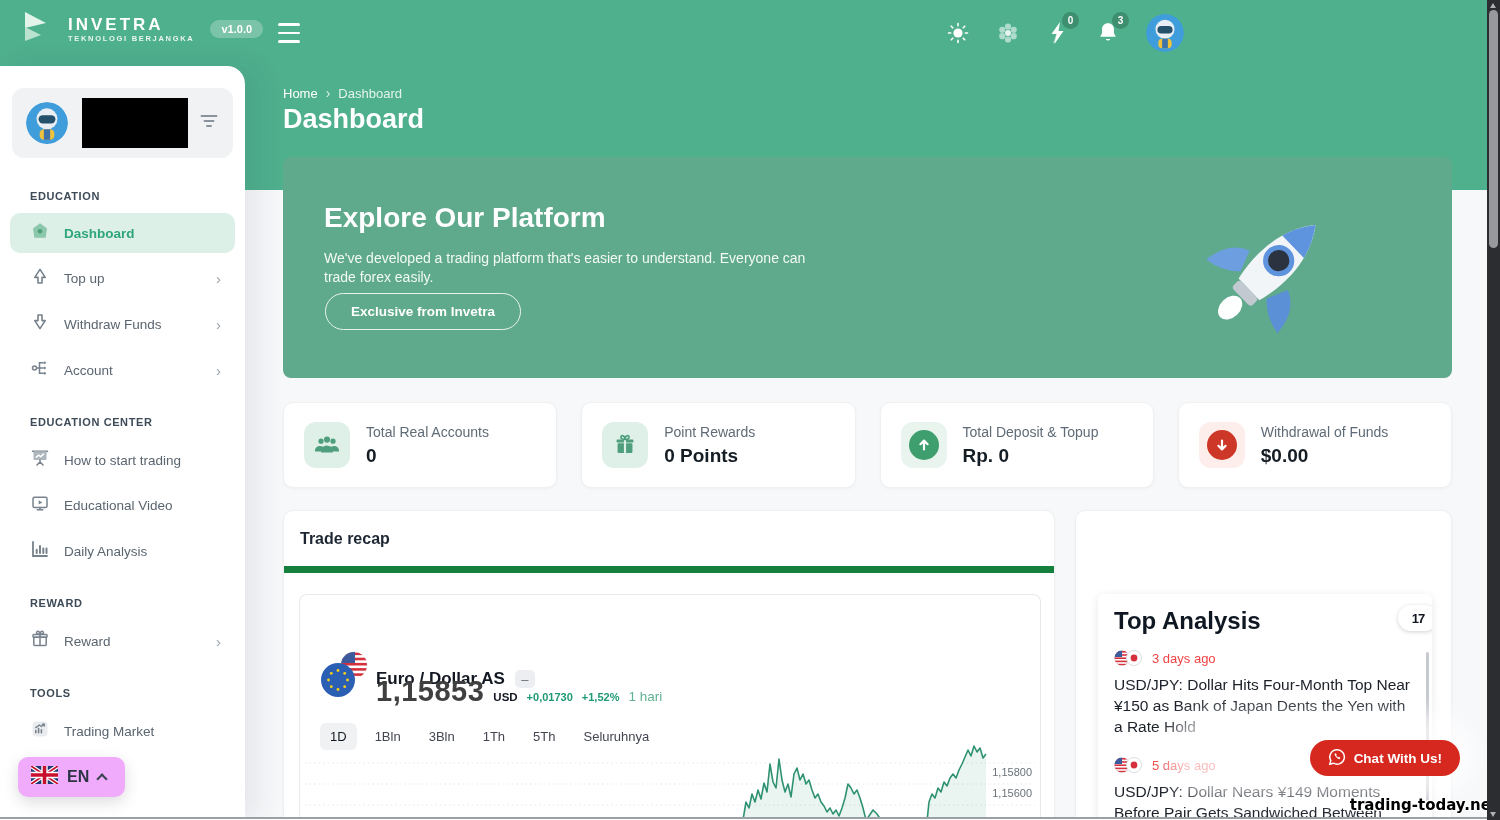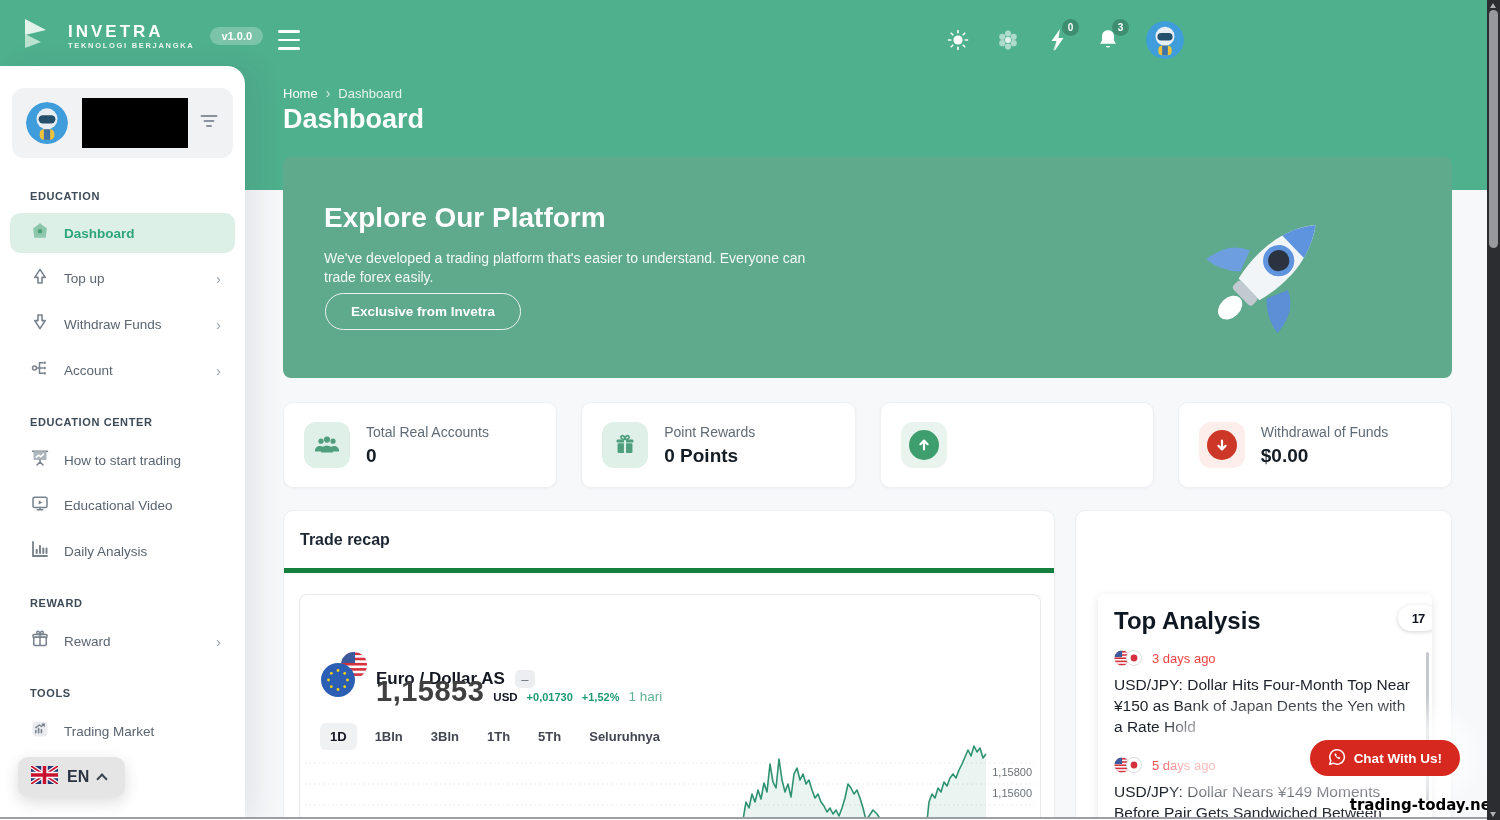--- a/index.html
+++ b/index.html
@@ -1,20 +1,20 @@
 <!DOCTYPE html>
 <html><head>
 <meta charset="utf-8">
 <style>
   * { margin:0; padding:0; box-sizing:border-box; }
   html,body { width:1500px; height:820px; overflow:hidden; font-family:"Liberation Sans",sans-serif; background:#f7f8fa; position:relative; }
 
   
   .green-block { position:absolute; left:0; top:0; width:1500px; height:190px; background:#4fb08e; }
-  .topbar { position:absolute; left:0; top:7px; width:1212px; height:66px; z-index:30; }
+  .topbar { position:absolute; left:0; top:0; width:1212px; height:66px; z-index:30; }
   .logo-wrap { position:absolute; left:22px; top:11px; display:flex; align-items:center; gap:10px; }
   .logo-text .name { color:#fff; font-size:17px; font-weight:800; letter-spacing:3px; line-height:18px; }
   .logo-text .tagline { color:#eaf6f0; font-size:7.5px; font-weight:700; letter-spacing:1.7px; }
   .version-pill { background:rgba(255,255,255,.25); color:#fff; font-size:11px; font-weight:600; border-radius:12px; padding:3px 11px; margin-left:6px; }
   .hamburger { position:absolute; left:278px; top:23px; width:22px; height:20px; display:flex; flex-direction:column; justify-content:space-between; cursor:pointer; }
   .hamburger span { display:block; height:2.6px; background:#fff; border-radius:2px; }
   .top-icons { position:absolute; right:28px; top:0; height:66px; display:flex; align-items:center; gap:26px; }
   .icon-btn { position:relative; width:24px; height:24px; display:flex; align-items:center; justify-content:center; cursor:pointer; }
   .badge { position:absolute; top:-9px; right:-9px; min-width:17px; height:17px; border-radius:9px; background:#3e8e70; color:#fff; font-size:10px; font-weight:700; display:flex; align-items:center; justify-content:center; padding:0 4px; }
   .avatar-circle { width:38px; height:38px; border-radius:50%; overflow:hidden; cursor:pointer; }
@@ -25,21 +25,21 @@
   .user-card .avatar-circle { width:42px; height:42px; }
   .redacted { width:106px; height:50px; background:#000; margin-left:14px; }
   .filter-ic { margin-left:auto; }
   .sec-label { position:absolute; left:30px; font-size:11px; font-weight:700; letter-spacing:.6px; color:#3d4a57; }
   .nav-item { position:absolute; left:10px; width:225px; height:40px; display:flex; align-items:center; padding:0 14px 0 20px; border-radius:10px; cursor:pointer; }
   .nav-item .lab { margin-left:14px; font-size:13.5px; font-weight:500; color:#5a6570; }
   .nav-item .chev { margin-left:auto; color:#9aa3ab; font-size:15px; line-height:1; }
   .nav-item.active { background:#ddf0e7; }
   .nav-item.active .lab { color:#2fa57e; font-weight:600; }
 
-  .lang-picker { position:absolute; left:18px; top:757px; width:107px; height:40px; background:#e5e5e5; border-radius:10px; box-shadow:0 5px 16px rgba(0,0,0,.14); display:flex; align-items:center; gap:9px; padding:0 13px; z-index:40; cursor:pointer; }
+  .lang-picker { position:absolute; left:18px; top:757px; width:107px; height:40px; background:#f0abfc; border-radius:10px; box-shadow:0 5px 16px rgba(0,0,0,.14); display:flex; align-items:center; gap:9px; padding:0 13px; z-index:40; cursor:pointer; }
   .lang-picker .code { font-size:16px; font-weight:800; color:#2a3442; }
   .caret-up { width:8px; height:8px; border-left:2px solid #3a4450; border-top:2px solid #3a4450; transform:rotate(45deg); margin-top:4px; }
 
   
   .breadcrumb { position:absolute; left:283px; top:85px; color:#fff; font-size:13px; display:flex; gap:8px; align-items:center; }
   .breadcrumb .sep { opacity:.8; font-size:14px; }
   .breadcrumb .current { opacity:.85; }
   .page-title { position:absolute; left:283px; top:104px; color:#fff; font-size:27px; font-weight:800; }
 
   .banner { position:absolute; left:283px; top:157px; width:1169px; height:221px; background:#5fa98c; border-radius:8px; overflow:hidden; }
@@ -53,39 +53,39 @@
   .stat-ic { width:46px; height:46px; border-radius:12px; display:flex; align-items:center; justify-content:center; flex:none; }
   .stat-ic.green { background:#dff0e8; }
   .stat-ic.green-soft { background:#e9f4ee; }
   .stat-ic.red-soft { background:#fdeeec; }
   .stat-txt { margin-left:16px; }
   .stat-label { font-size:14px; color:#5f6b76; margin-bottom:5px; }
   .stat-value { font-size:19px; font-weight:800; color:#141c24; }
   .circle-ic { width:30px; height:30px; border-radius:50%; display:flex; align-items:center; justify-content:center; }
 
   .panel { position:absolute; top:510px; background:#fff; border:1px solid #eef0f2; border-radius:10px 10px 0 0; box-shadow:0 1px 3px rgba(20,30,40,.04); }
-  .panel-head { height:62px; display:flex; align-items:center; padding:0 16px; font-size:16px; font-weight:700; color:#1d2733; border-bottom:5px solid #15803d; }
+  .panel-head { height:62px; display:flex; align-items:center; padding:0 16px; font-size:16px; font-weight:700; color:#1d2733; border-bottom:7px solid #15803d; }
   .trade-panel { left:283px; width:772px; height:340px; }
   .news-panel { left:1075px; width:377px; height:340px; }
 
   .trade-widget { position:absolute; left:15px; top:83px; width:742px; height:256px; border:1px solid #e7eaec; border-radius:8px 8px 0 0; border-bottom:none; overflow:hidden; background:#fff; }
   .pair-tabs { position:absolute; left:20px; top:14px; display:flex; align-items:center; gap:10px; }
   .pair-tab { font-size:13.5px; font-weight:600; color:#3e4a56; padding:7px 12px; border-radius:8px; cursor:pointer; }
   .pair-tab.active { background:#eef0f2; color:#131c26; font-weight:700; }
   .pair-flags { position:absolute; left:19px; top:55px; width:48px; height:48px; }
   .pair-name-row { position:absolute; left:76px; top:58px; display:flex; align-items:center; gap:10px;margin-top:16px; }
   .pair-name { font-size:17px; font-weight:700; color:#131722; }
   .pair-badge { width:20px; height:18px; border-radius:5px; background:#eceef1; color:#6a7178; font-size:13px; display:flex; align-items:center; justify-content:center; cursor:pointer; }
   .price-row { position:absolute; left:76px; top:80px; display:flex; align-items:baseline; gap:9px; }
   .price-big { font-size:29px; font-weight:800; color:#404040; letter-spacing:.5px; }
   .price-cur { font-size:11.5px; font-weight:700; color:#131722; }
   .price-chg { font-size:11px; font-weight:700; color:#1e9975; }
   .price-period { font-size:13.5px; color:#5fb292; }
   .tf-tabs { position:absolute; left:20px; top:128px; display:flex; align-items:center; gap:8px; }
-  .tf-tab { font-size:13px; font-weight:700; color:#434651; padding:6px 10px; border-radius:6px; cursor:pointer; }
+  .tf-tab { font-size:13px; font-weight:400; color:#434651; padding:6px 10px; border-radius:6px; cursor:pointer; }
   .tf-tab.active { background:#f0f1f3; color:#131722; }
   .chart-area { position:absolute; left:5px; top:147px; width:730px; height:80px; }
   .y-lab { position:absolute; font-size:11px; color:#6a7178; }
 
   .tv-widget { position:absolute; left:22px; top:83px; width:334px; height:256px; background:#fff; border-radius:6px; box-shadow:0 2px 8px rgba(0,0,0,.1); overflow:hidden; }
   .tv-title { position:absolute; left:16px; top:13px; font-size:24px; font-weight:800; color:#0f1722; }
   .tv-logo { position:absolute; right:-6px; top:11px; width:40px; height:26px; background:#fff; border-radius:13px; box-shadow:0 1px 4px rgba(0,0,0,.18); display:flex; align-items:center; justify-content:center; font-size:13px; font-weight:900; letter-spacing:-1px; color:#131722; cursor:pointer; }
   .story { position:absolute; left:16px; width:300px; cursor:pointer; }
   .story-meta { display:flex; align-items:center; gap:8px; margin-bottom:8px; }
   .story-time { font-size:13px; color:#ef4444; }
@@ -387,20 +387,24 @@
     </div>
   </div>
 
   <div class="stat-card">
     <div class="stat-ic green-soft">
       <div class="circle-ic" style="background:#3f9e6e">
         <svg width="14" height="14" viewBox="0 0 14 14" fill="none" stroke="#fff" stroke-width="2.2" stroke-linecap="round" stroke-linejoin="round">
           <path d="M7 11.5V3M3.4 6.2 7 2.6l3.6 3.6"></path>
         </svg>
       </div>
+    </div>
+    <div class="stat-txt">
+      <div class="stat-label">Total Deposit &amp; Topup</div>
+      <div class="stat-value">Rp. 0</div>
     </div>
   </div>
 
   <div class="stat-card">
     <div class="stat-ic red-soft">
       <div class="circle-ic" style="background:#cd3727">
         <svg width="14" height="14" viewBox="0 0 14 14" fill="none" stroke="#fff" stroke-width="2.2" stroke-linecap="round" stroke-linejoin="round">
           <path d="M7 2.5V11M3.4 7.8 7 11.4l3.6-3.6"></path>
         </svg>
       </div>

